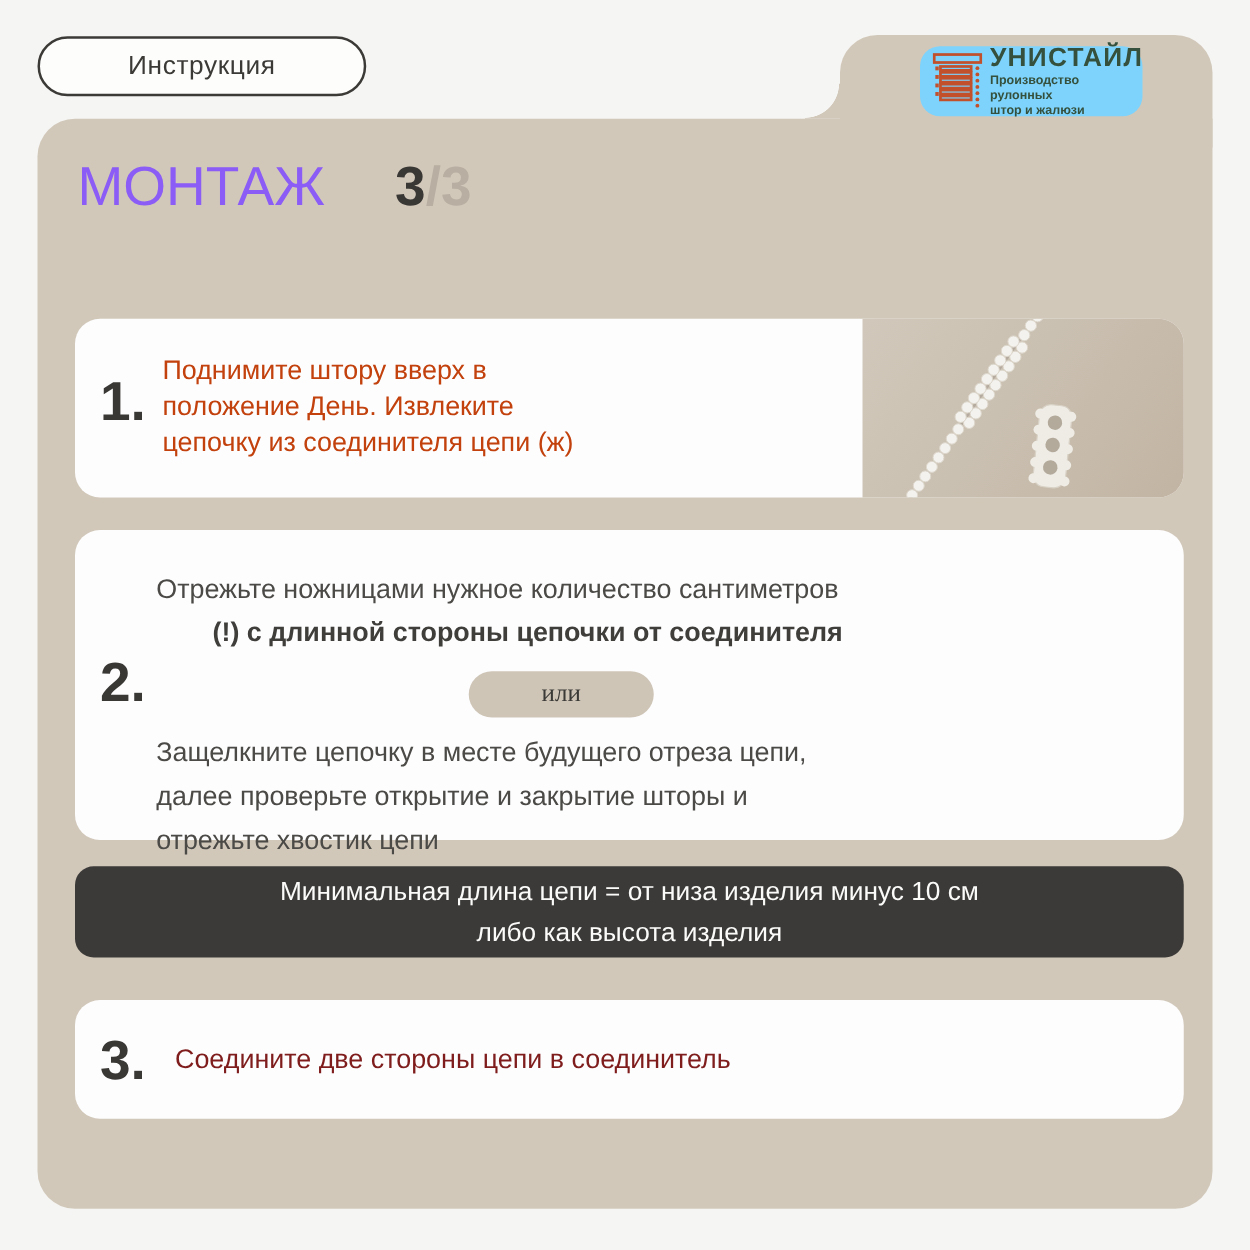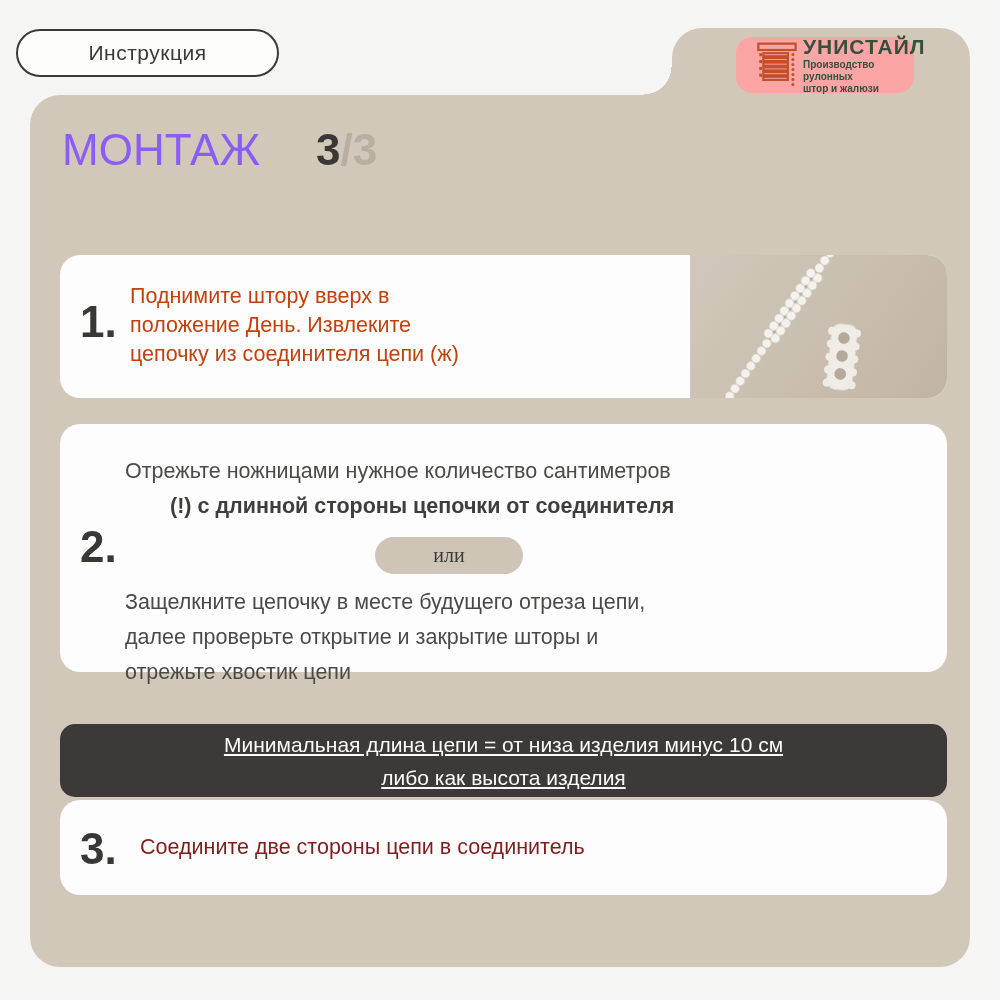--- a/index.html
+++ b/index.html
@@ -8,21 +8,21 @@
     font-family:"Liberation Sans", sans-serif;
     background:#f5f5f3;
     position:relative;
     overflow:hidden;
     color:#3a3936;
   }
   .stage { position:absolute; inset:0; }
 
   
   .badge {
-    position:absolute; left:16px; top:29px; width:263px; height:48px;
+    position:absolute; left:30px; top:29px; width:263px; height:48px;
     background:#fdfdfc; border:2px solid #3b3a37; border-radius:26px;
     display:flex; align-items:center; justify-content:center;
     font-size:21px; letter-spacing:.5px; color:#3b3a37;
   }
 
   
   .tab {
     position:absolute; left:672px; top:28px; width:298px; height:90px;
     background:#d2c8ba; border-radius:30px 30px 0 0;
   }
@@ -31,43 +31,43 @@
     background:radial-gradient(circle at 0 0, #f5f5f3 0 27px, #d2c8ba 27.5px);
   }
   .panel {
     position:absolute; left:30px; top:95px; width:940px; height:872px;
     background:#d2c8ba; border-radius:30px 0 30px 30px;
   }
 
   
   .logo-box {
     position:absolute; left:736px; top:37px; width:178px; height:56px;
-    background:#fca5a5; border-radius:16px;
-    display:flex; align-items:center; padding:5px 8px 5px 21px;
+    background:#7dd3fc; border-radius:16px;
+    display:flex; align-items:center; padding:5px 8px 5px 10px;
   }
   .logo-icon { width:40px; height:46px; flex:0 0 auto; margin-right:6px; }
   .logo-text { display:flex; flex-direction:column; line-height:1; }
   .logo-brand { font-size:21px; font-weight:bold; letter-spacing:1px; color:#35503c; margin-bottom:2px; }
   .logo-tagline { font-size:10px; font-weight:bold; color:#35503c; line-height:12px; }
 
   
   .title-row {
     position:absolute; left:62px; top:124px; height:52px;
     display:flex; align-items:center;
   }
   .title-main { font-size:44px; font-weight:normal; letter-spacing:0px; color:#8b5cf6; }
   .title-step { font-size:44px; font-weight:bold; margin-left:56px; color:#3a3835; }
   .title-step .muted { color:#b8aea1; }
 
   
   .bar { position:absolute; left:60px; width:887px; background:#3b3a38; color:#fbfbfa;
          display:flex; flex-direction:column; align-items:center; justify-content:center;
          font-size:21px; }
   .bar1 { top:189px; height:41px; border-radius:13px; }
-  .bar2 { top:724px; height:73px; border-radius:15px; line-height:33px;text-decoration:underline; }
+  .bar2 { top:693px; height:73px; border-radius:15px; line-height:33px; }
 
   
   .card { position:absolute; left:60px; width:887px; background:#fdfdfe; border-radius:20px; }
   .card1 { top:255px; height:143px; }
   .card2 { top:424px; height:248px; }
   .card3 { top:800px; height:95px; }
   .step-num {
     position:absolute; left:20px; font-size:44px; font-weight:bold; color:#3a3835;
   }
   .card1 .step-num { top:42px; }

